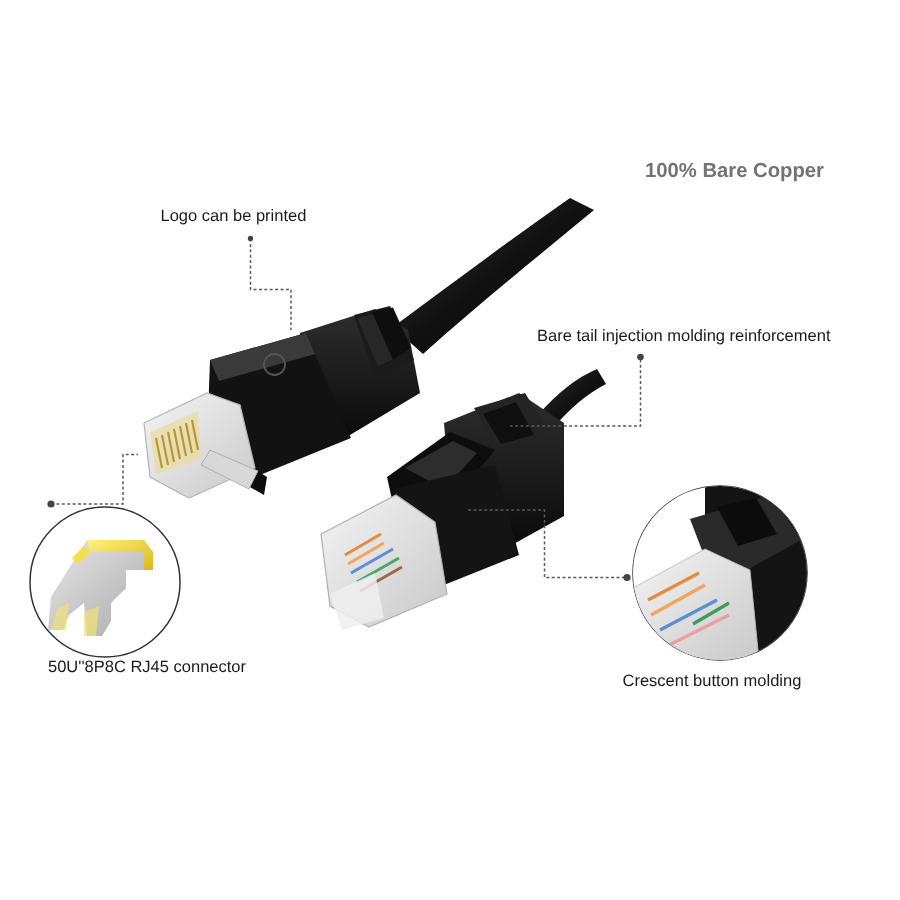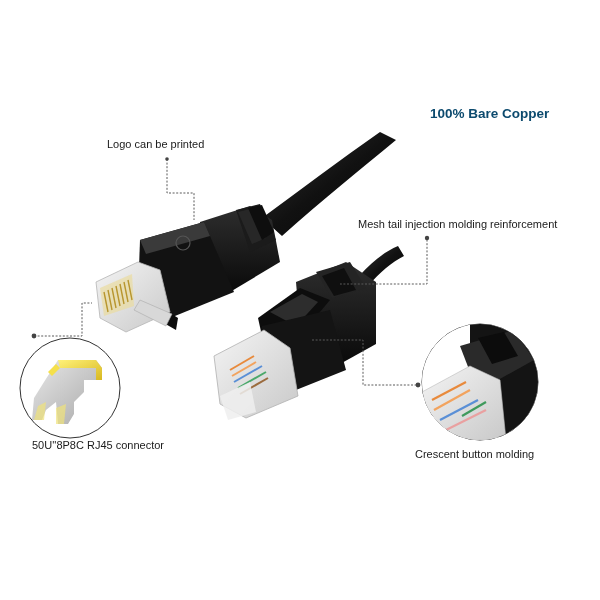--- a/index.html
+++ b/index.html
@@ -1,26 +1,26 @@
 <!DOCTYPE html>
 <html><head>
 <meta charset="utf-8">
 <style>
   html, body { margin:0; padding:0; background:#ffffff; }
   body { width:600px; height:600px; position:relative; overflow:hidden; font-family:"Liberation Sans", sans-serif; }
   .label { position:absolute; font-size:11px; color:#1a1a1a; white-space:nowrap; }
-  .headline { position:absolute; left:430px; top:106px; font-size:13.5px; font-weight:bold; color:#0c4a6e; white-space:nowrap; }
+  .headline { position:absolute; left:430px; top:106px; font-size:13.5px; font-weight:bold; color:#737373; white-space:nowrap; }
   svg.scene { position:absolute; left:0; top:0; }
 </style>
 </head>
 <body>
 
 <div class="headline">100% Bare Copper</div>
 <div class="label" style="left:107px; top:138px;">Logo can be printed</div>
-<div class="label" style="left:358px; top:218px;">Mesh tail injection molding reinforcement</div>
+<div class="label" style="left:358px; top:218px;">Bare tail injection molding reinforcement</div>
 <div class="label" style="left:32px; top:439px;">50U''8P8C RJ45 connector</div>
 <div class="label" style="left:415px; top:448px;">Crescent button molding</div>
 
 <svg class="scene" width="600" height="600" viewBox="0 0 600 600">
   <defs>
     <linearGradient id="cableGrad" x1="0" y1="0" x2="1" y2="1">
       <stop offset="0" stop-color="#333"></stop>
       <stop offset="0.5" stop-color="#111"></stop>
       <stop offset="1" stop-color="#050505"></stop>
     </linearGradient>

